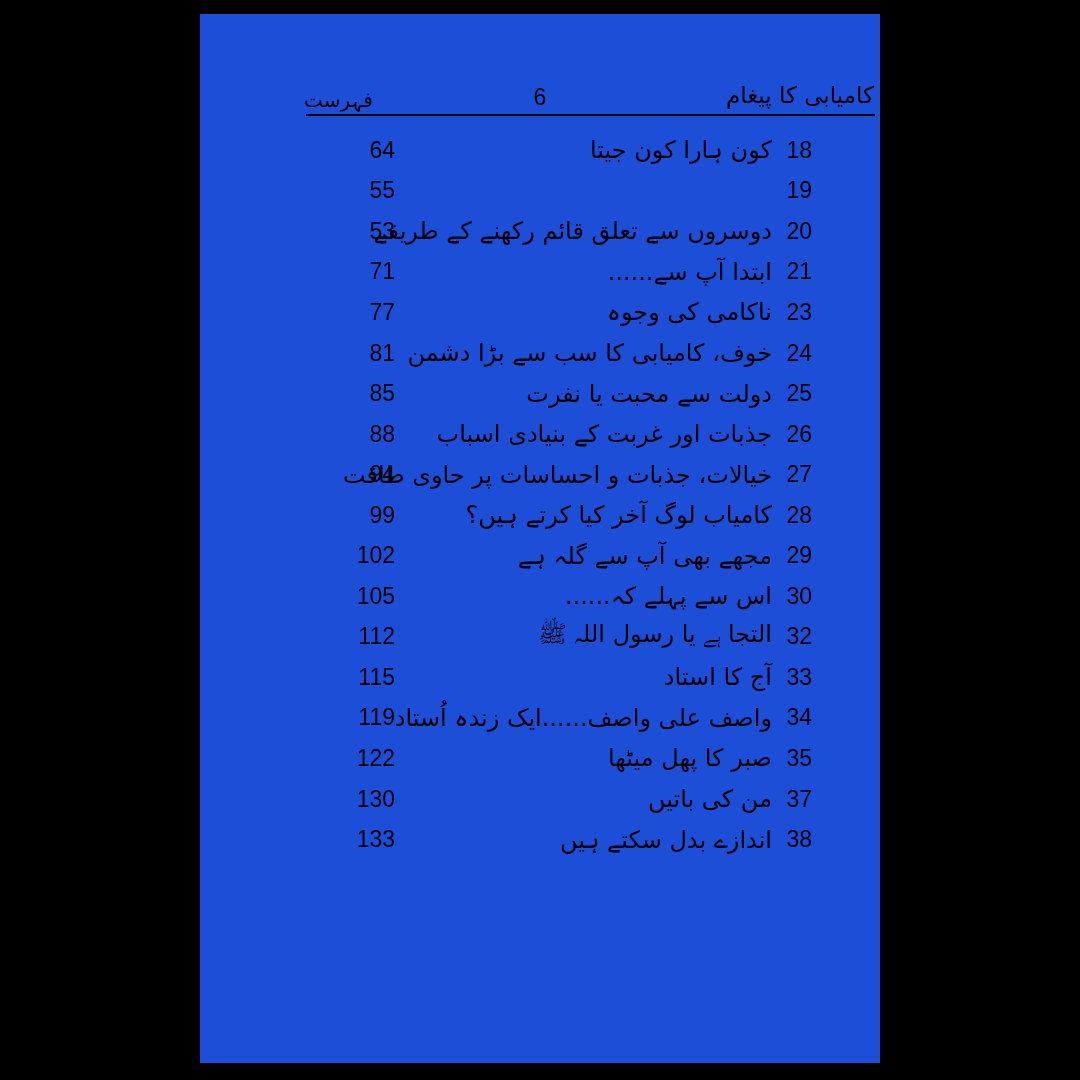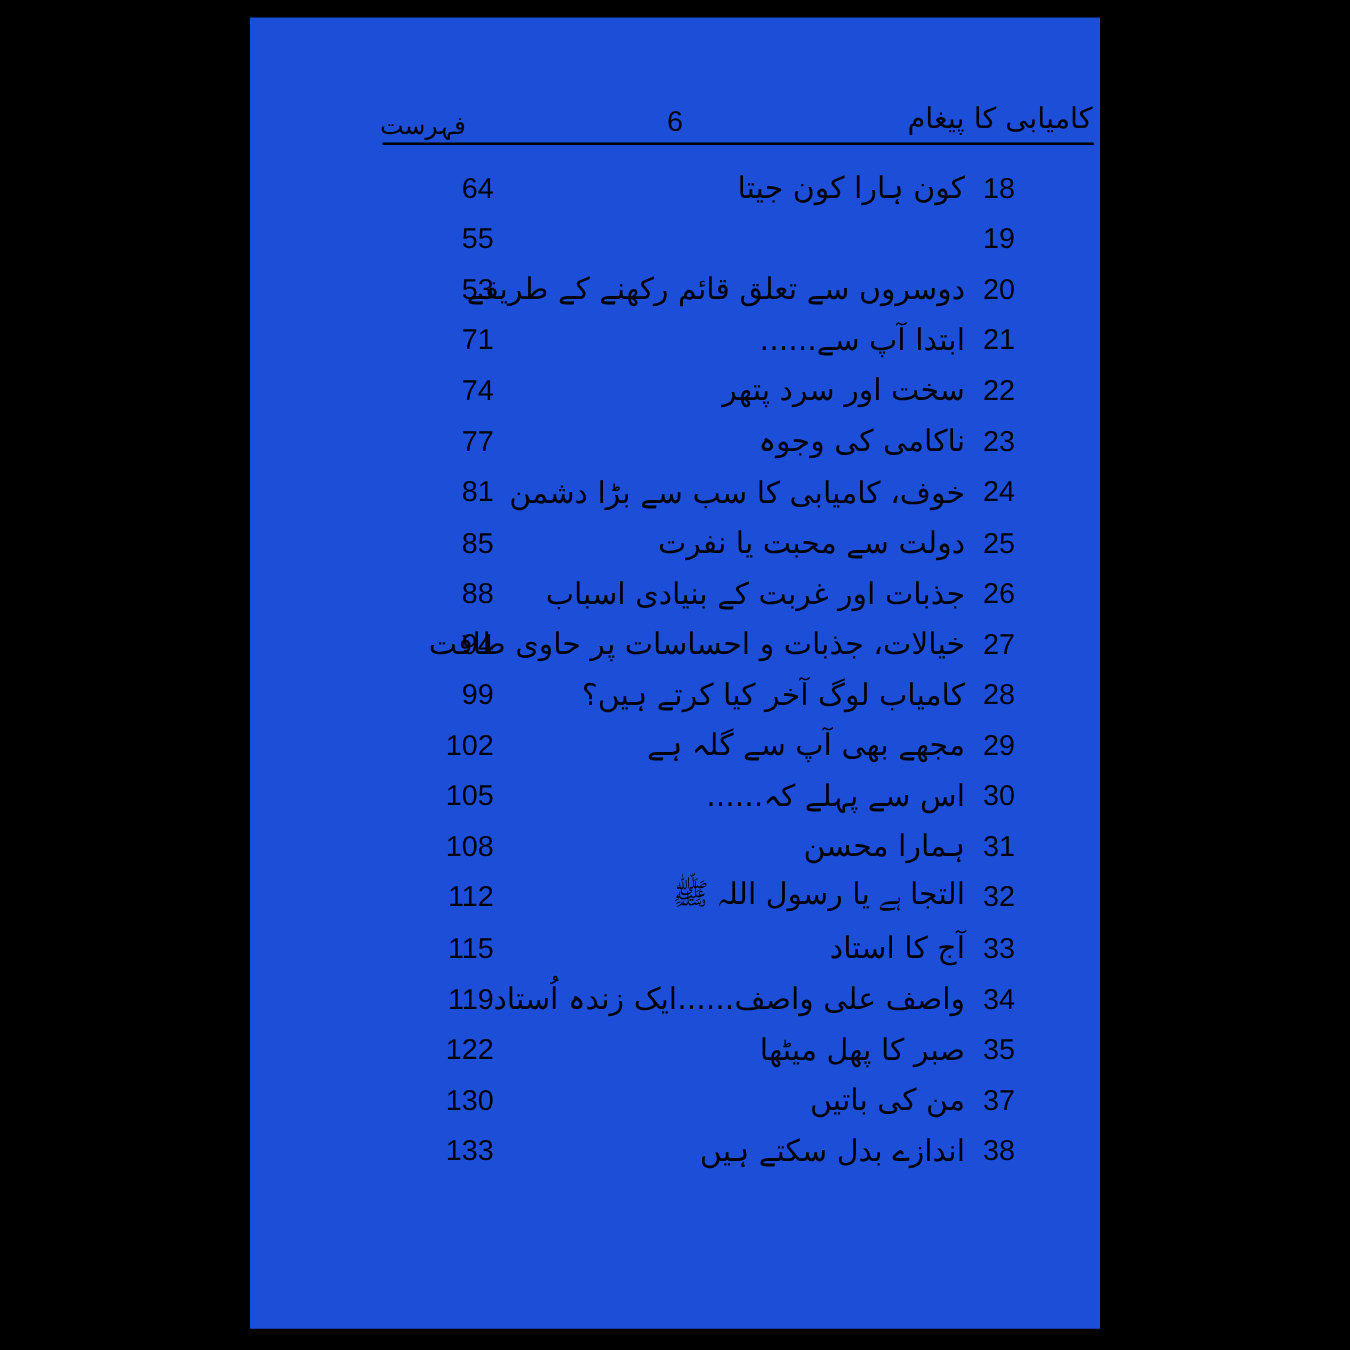--- a/index.html
+++ b/index.html
@@ -76,25 +76,20 @@
     <span class="cell title-col">دوسروں سے تعلق قائم رکھنے کے طریقے</span>
     <span class="cell ch-col">20</span>
   </div>
 
   <div class="toc-row">
     <span class="cell page-col">71</span>
     <span class="cell title-col">ابتدا آپ سے......</span>
     <span class="cell ch-col">21</span>
   </div>
 
-  <div class="toc-row">
-    <span class="cell page-col">74</span>
-    <span class="cell title-col">سخت اور سرد پتھر</span>
-    <span class="cell ch-col">22</span>
-  </div>
 
   <div class="toc-row">
     <span class="cell page-col">77</span>
     <span class="cell title-col">ناکامی کی وجوہ</span>
     <span class="cell ch-col">23</span>
   </div>
 
   <div class="toc-row">
     <span class="cell page-col">81</span>
     <span class="cell title-col">خوف، کامیابی کا سب سے بڑا دشمن</span>
@@ -130,25 +125,20 @@
     <span class="cell title-col">مجھے بھی آپ سے گلہ ہے</span>
     <span class="cell ch-col">29</span>
   </div>
 
   <div class="toc-row">
     <span class="cell page-col">105</span>
     <span class="cell title-col">اس سے پہلے کہ......</span>
     <span class="cell ch-col">30</span>
   </div>
 
-  <div class="toc-row">
-    <span class="cell page-col">108</span>
-    <span class="cell title-col">ہمارا محسن</span>
-    <span class="cell ch-col">31</span>
-  </div>
 
   <div class="toc-row">
     <span class="cell page-col">112</span>
     <span class="cell title-col">التجا ہے یا رسول اللہ ﷺ</span>
     <span class="cell ch-col">32</span>
   </div>
 
   <div class="toc-row">
     <span class="cell page-col">115</span>
     <span class="cell title-col">آج کا استاد</span>

